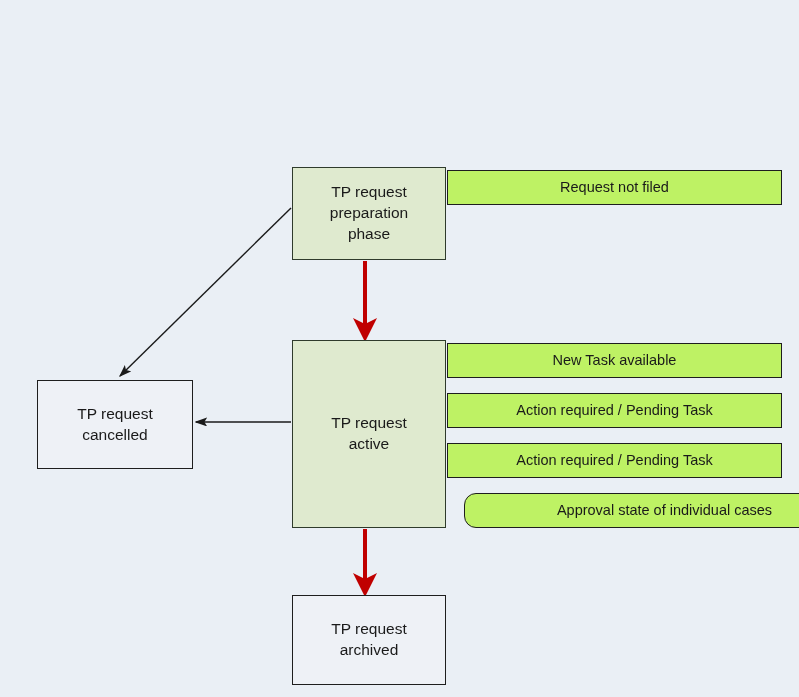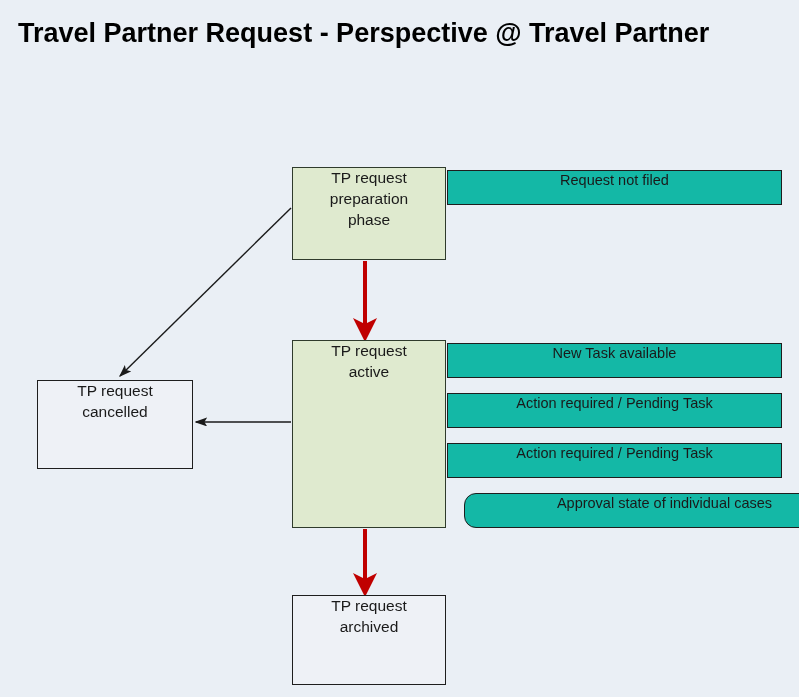--- a/index.html
+++ b/index.html
@@ -26,37 +26,37 @@
     font-weight: bold;
     color: #000000;
     letter-spacing: 0px;
     white-space: nowrap;
   }
   .node {
     position: absolute;
     box-sizing: border-box;
     border: 1.5px solid #222222;
     display: flex;
-    align-items: flex-start;
+    align-items: center;
     justify-content: center;
     text-align: center;
     font-size: 15.5px;
     color: #1a1a1a;
     line-height: 1.35;
   }
   .node-green {
     background: #dfeacf;
     border-color: #2f3b2c;
   }
   .node-plain {
     background: #eef1f6;
     border-color: #1e1e1e;
   }
   .node-pink {
-    background: #14b8a6;
+    background: #bef264;
     border-color: #1e1e1e;
     font-size: 14.5px;
   }
   .edge-svg {
     position: absolute;
     left: 0;
     top: 0;
     width: 799px;
     height: 697px;
     pointer-events: none;
@@ -65,21 +65,20 @@
   .node-label {
     display: block;
     white-space: pre-line;
   }
 </style>
 </head>
 <body>
 
 <div id="canvas">
 
-  <div class="page-title">Travel Partner Request - Perspective @ Travel Partner</div>
 
   <svg class="edge-svg">
     <defs>
       <marker id="arrow-black" markerWidth="9" markerHeight="9" refX="8" refY="3.2" orient="auto" markerUnits="strokeWidth">
         <path d="M0,0 L9,3.2 L0,6.4 L2,3.2 z" fill="#1a1a1a"></path>
       </marker>
       <marker id="arrow-red" markerWidth="6" markerHeight="6" refX="5" refY="3" orient="auto" markerUnits="strokeWidth">
         <path d="M0,0 L6,3 L0,6 L1.5,3 z" fill="#c00000"></path>
       </marker>
     </defs>

